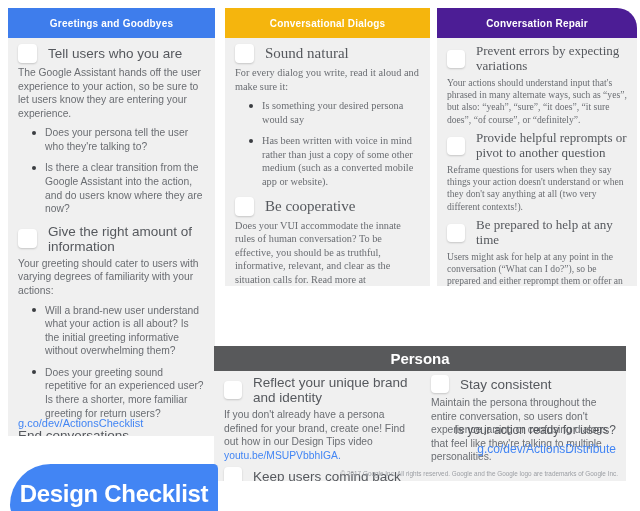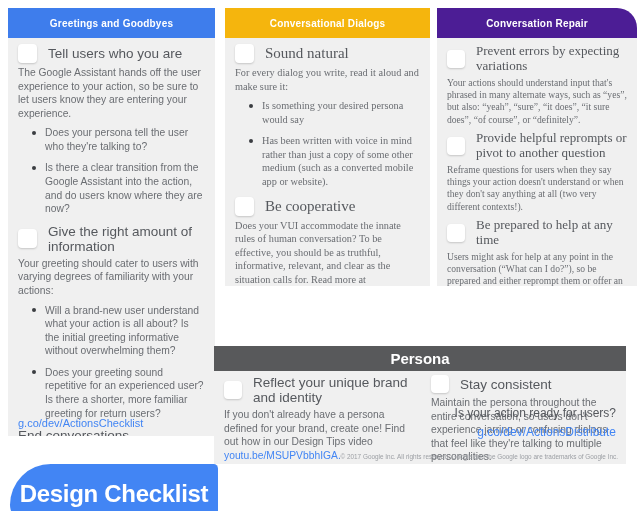--- a/index.html
+++ b/index.html
@@ -44,21 +44,21 @@
   ul.bullets li::before { content:""; position:absolute; left:-13px; top:4.5px;
                           width:4px; height:4px; border-radius:50%; background:#3A3D41; }
 
   a.link { color:#4285F4; text-decoration:none; cursor:pointer; }
   .col-footer-link { position:absolute; left:10px; bottom:7px; font-size:11px; }
 
   
   .persona-panel { position:absolute; left:214px; top:346px; width:412px; }
   .persona-header { height:25px; background:#58595B; color:#fff; font-weight:bold;
                     font-size:15px; display:flex; align-items:center; justify-content:center; }
-  .persona-body { position:relative; background:#F0F0F0; height:93px; padding:0 10px;
+  .persona-body { position:relative; background:#F0F0F0; height:110px; padding:0 10px;
                   display:flex; gap:22px; overflow:hidden; }
   .persona-col { width:50%; }
 
   
   .design-banner { position:absolute; left:10px; top:445px; width:208px; height:60px;
                    background:#4285F4; border-radius:55px 6px 10px 26px;
                    display:flex; align-items:center; justify-content:center;margin-top:19px; }
   .design-banner span { color:#fff; font-size:24px; font-weight:bold; letter-spacing:-.3px; }
 
   

